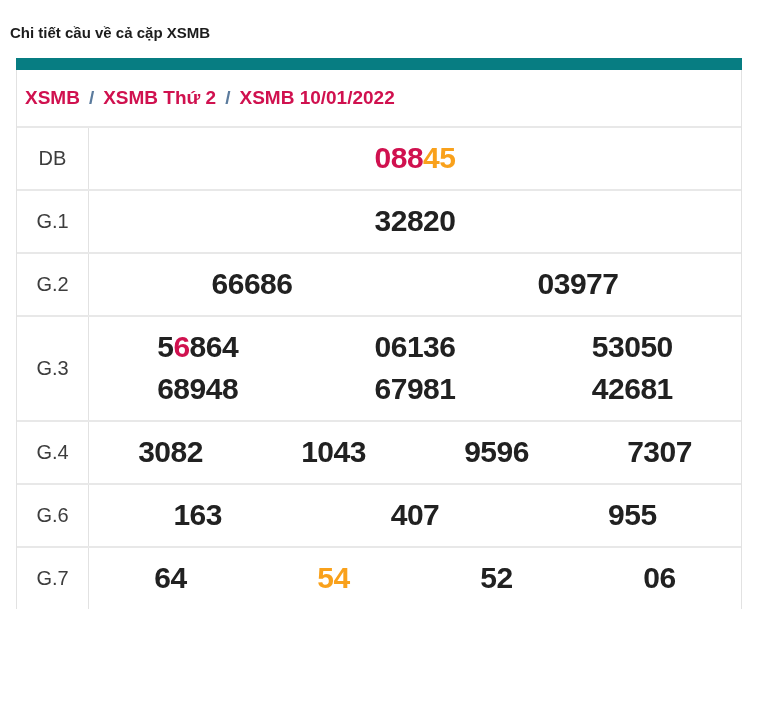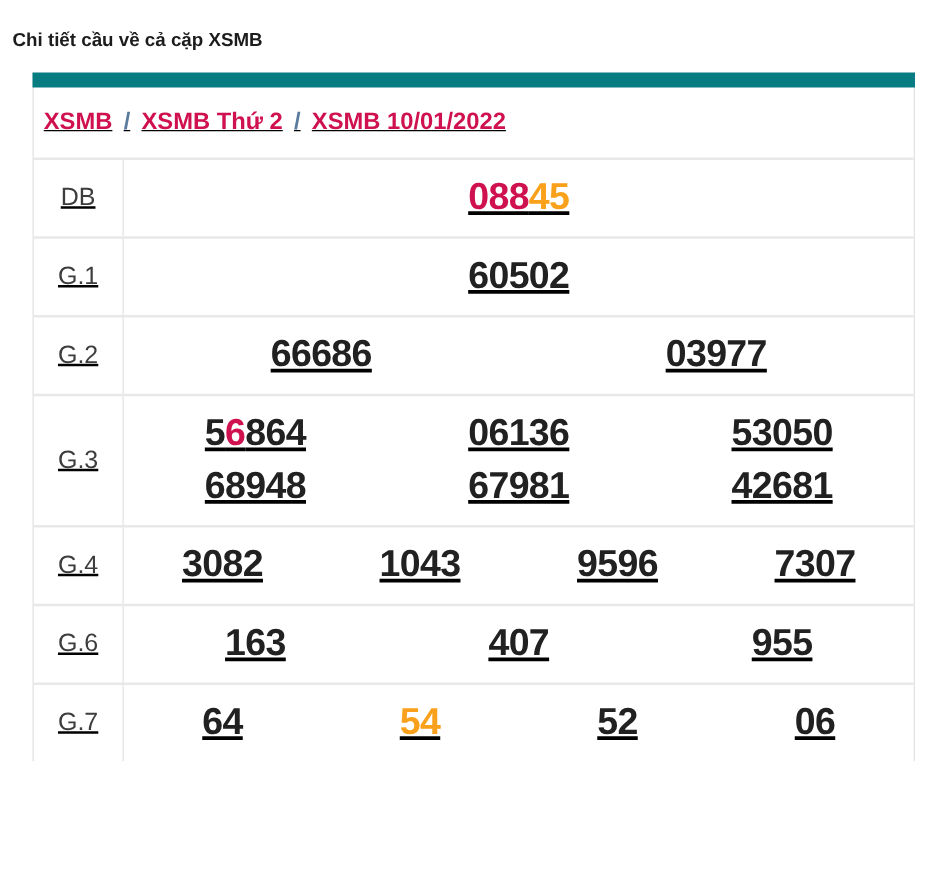--- a/index.html
+++ b/index.html
@@ -21,24 +21,23 @@
   }
   .page-title{
     margin:0 10px;
     padding:20px 0 13px 0;
     font-size:15px;
     line-height:25px;
     font-weight:bold;
     color:#1c1c1c;
   }
   .panel{
-    margin:0 26px;
+    margin:0 16px;
     border-left:1px solid var(--vline);
     border-right:1px solid var(--vline);
-    text-decoration:underline;
   }
   .accent-bar{
     height:12px;
     background:var(--teal);
     margin:0 -1px; 
   }
   .breadcrumb{
     height:58px;
     display:flex;
     align-items:center;
@@ -118,21 +117,21 @@
         <div class="prize-values">
           <div class="prize-line">
             <div class="prize-number"><span class="seg-crimson">088</span><span class="seg-orange">45</span></div>
           </div>
         </div>
       </div>
       <div class="prize-row">
         <div class="prize-label">G.1</div>
         <div class="prize-values">
           <div class="prize-line">
-            <div class="prize-number"><span>60502</span></div>
+            <div class="prize-number"><span>32820</span></div>
           </div>
         </div>
       </div>
       <div class="prize-row">
         <div class="prize-label">G.2</div>
         <div class="prize-values">
           <div class="prize-line">
             <div class="prize-number"><span>66686</span></div>
             <div class="prize-number"><span>03977</span></div>
           </div>

